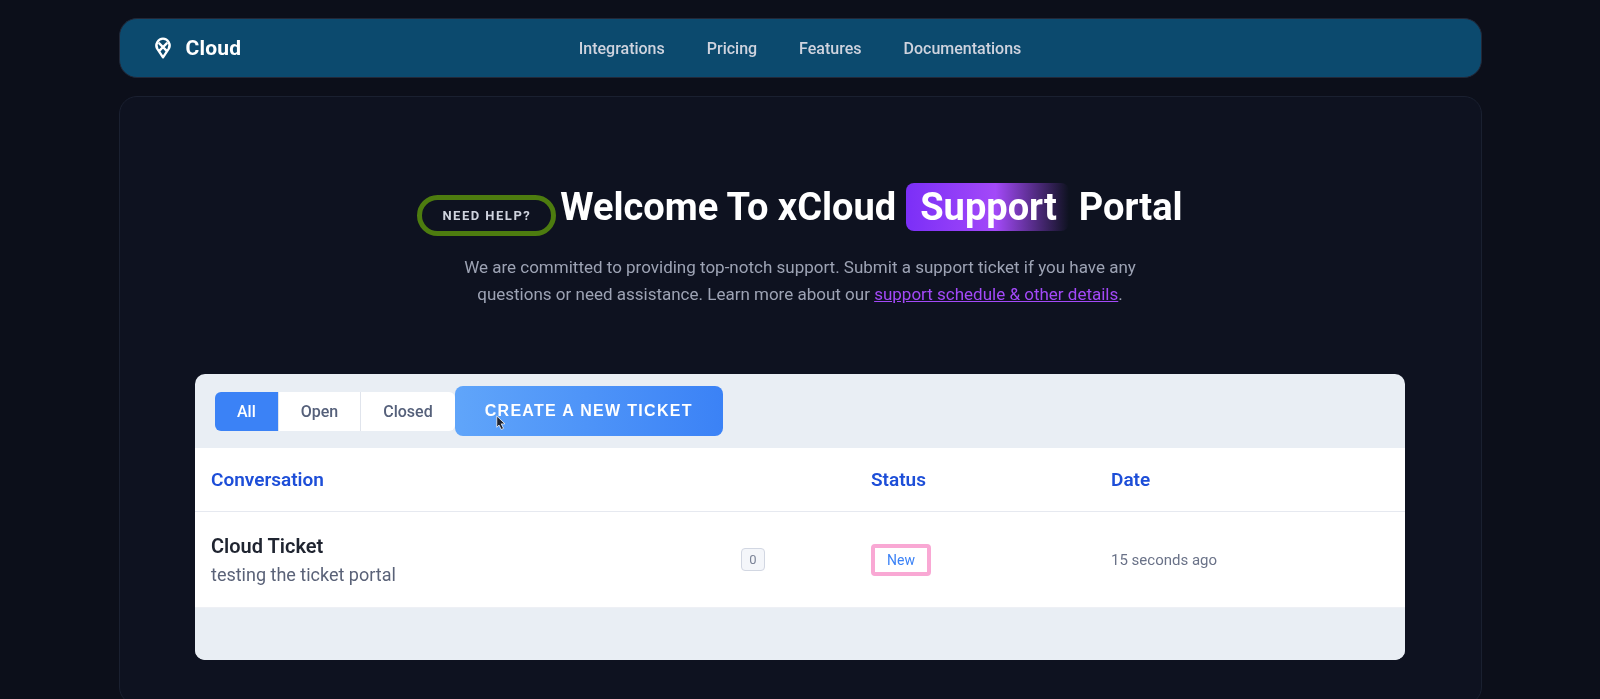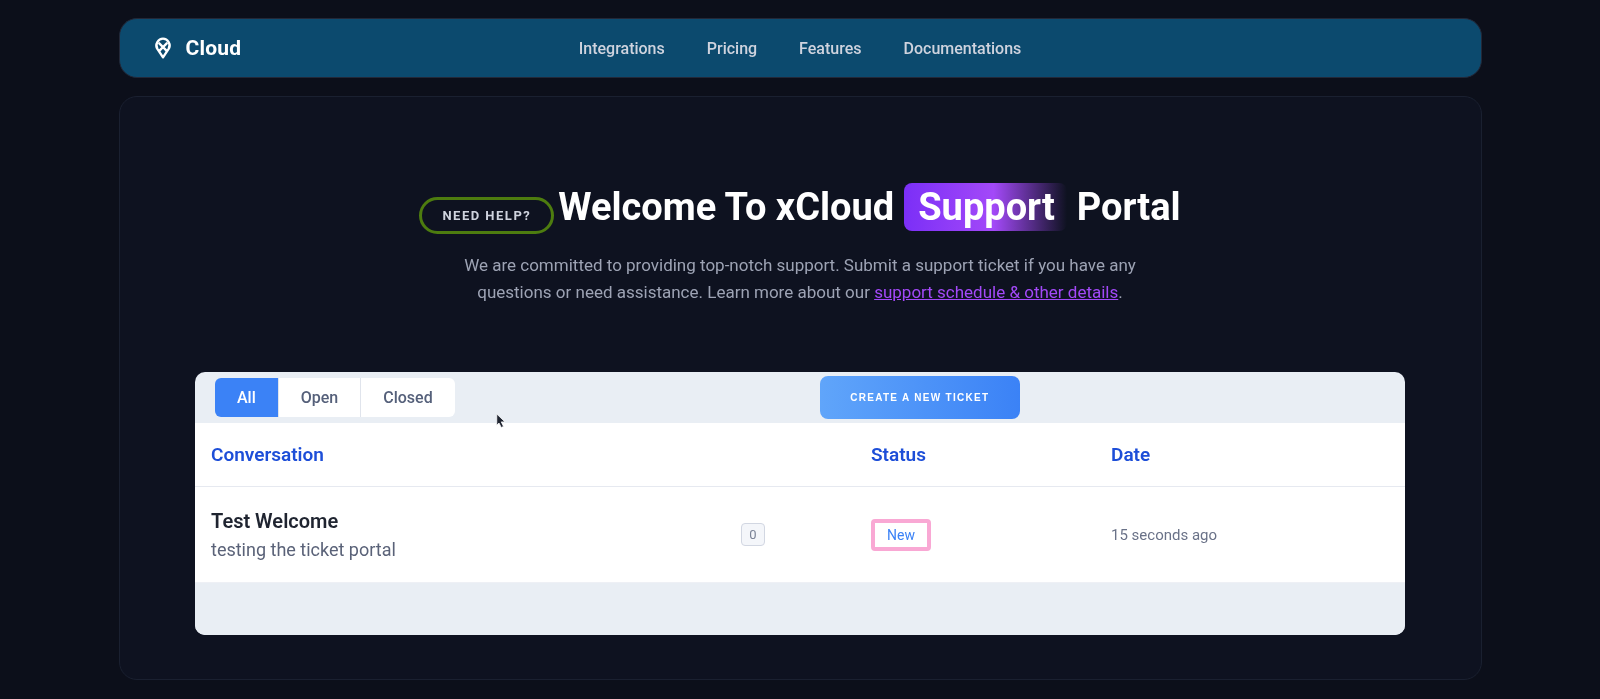--- a/index.html
+++ b/index.html
@@ -57,21 +57,21 @@
     margin: 18px auto 0 auto;
     border: 1px solid #1a2030;
     border-radius: 18px;
     background: #0e1220;
     padding: 58px 0 44px 0;
   }
 
   .hero { text-align: center; }
   .pill {
     display: inline-block;
-    border: 3px solid #4d7c0f;
+    border: 5px solid #4d7c0f;
     color: #cfd3de;
     font-size: 13px;
     font-weight: 700;
     letter-spacing: 1.5px;
     padding: 8px 20px;
     border-radius: 999px;
     text-transform: uppercase;
   }
   .hero h1 {
     color: #ffffff;
@@ -107,22 +107,21 @@
     width: 1210px;
     margin: 66px auto 0 auto;
     background: #e9eef4;
     border-radius: 10px;
     overflow: hidden;
     position: relative;
   }
   .card-top {
     display: flex;
     align-items: center;
-    justify-content: space-between;
-    padding: 4px 20px;
+    padding: 12px 20px;
     position: relative;
   }
   .tabs {
     display: flex;
     border-radius: 6px;
     overflow: hidden;
   }
   .tab {
     padding: 10px 22px;
     font-size: 16px;
@@ -133,21 +132,21 @@
     cursor: pointer;
   }
   .tab:last-child { border-right: none; }
   .tab.active {
     background: #3b82f6;
     color: #ffffff;
   }
   .create-btn {
     background: linear-gradient(90deg, #60a5fa 0%, #3b82f6 100%);
     color: #ffffff;
-    font-size: 10px;
+    font-size: 16px;
     font-weight: 700;
     letter-spacing: 1.3px;
     padding: 16px 30px;
     border: none;
     border-radius: 8px;
     cursor: pointer;
     text-transform: uppercase;
   }
   .cursor-pointer-icon {
     position: absolute;
@@ -264,21 +263,21 @@
       <div class="table">
         <div class="thead">
           <div class="col-convo">Conversation</div>
           <div class="col-count"></div>
           <div class="col-status">Status</div>
           <div class="col-date">Date</div>
         </div>
 
         <div class="trow">
           <div class="col-convo">
-            <div class="ticket-title">Test Welcome</div>
+            <div class="ticket-title">Cloud Ticket</div>
             <div class="ticket-desc">testing the ticket portal</div>
           </div>
           <div class="col-count">
             <span class="count-badge">0</span>
           </div>
           <div class="col-status">
             <span class="status-badge">New</span>
           </div>
           <div class="col-date">
             <span class="date-text">15 seconds ago</span>

